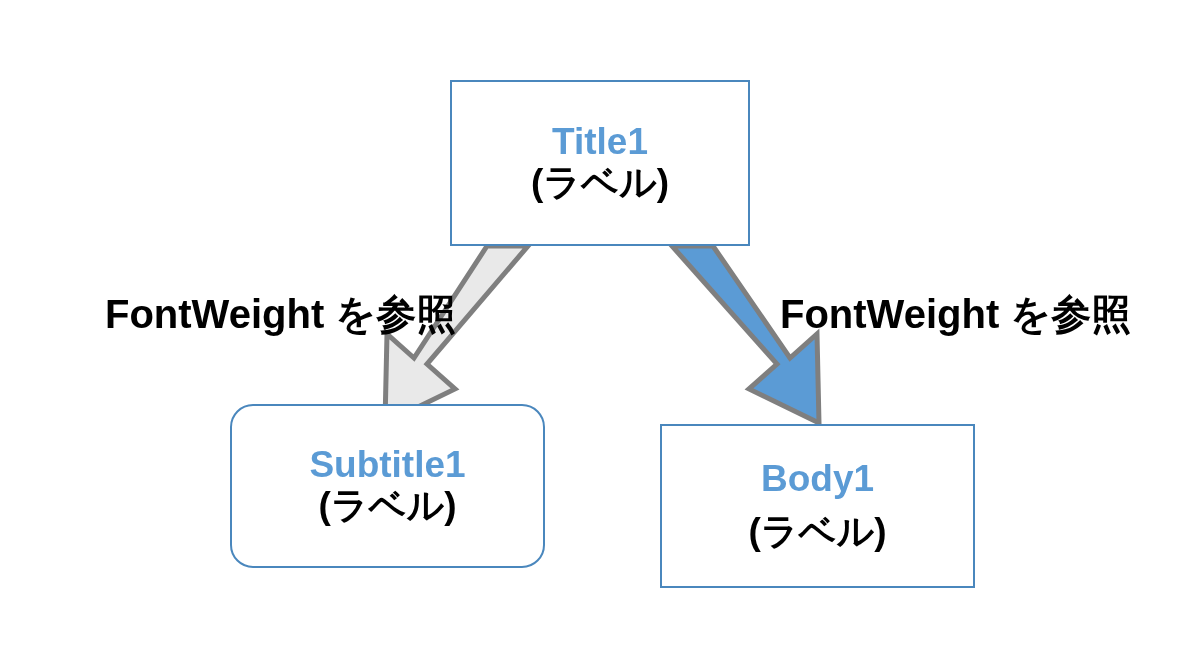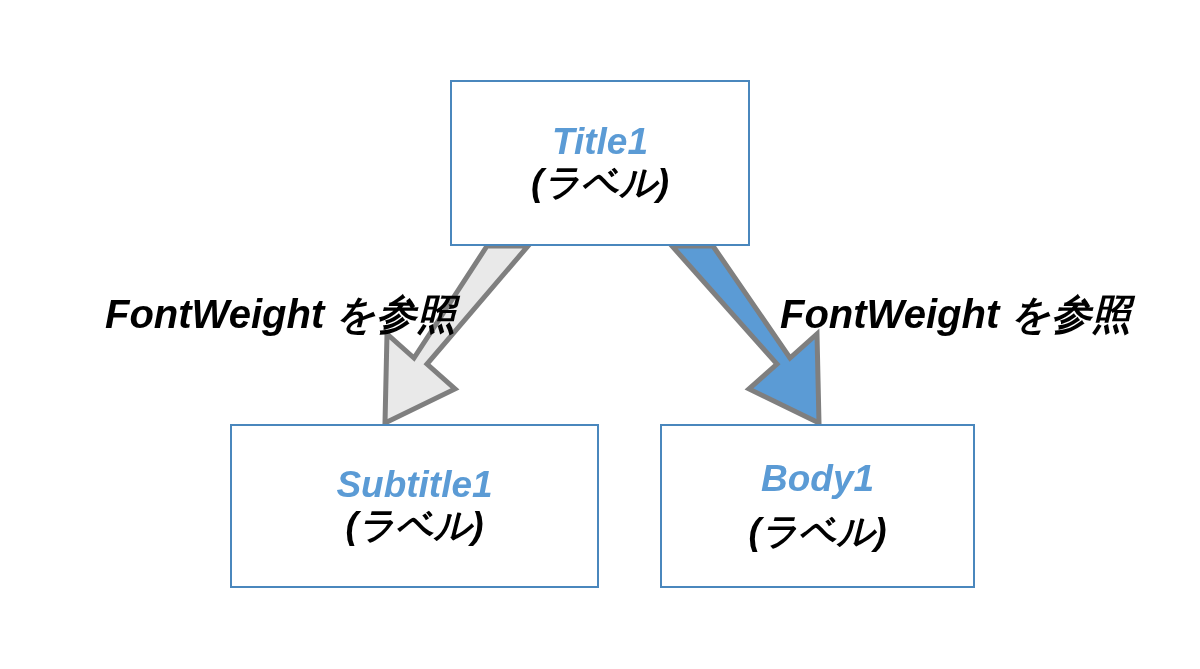--- a/index.html
+++ b/index.html
@@ -10,21 +10,20 @@
   }
   body {
     font-family: "Liberation Sans", "DejaVu Sans", sans-serif;
   }
   #canvas {
     position: relative;
     width: 1200px;
     height: 669px;
     background: #ffffff;
     overflow: hidden;
-    font-style: italic;
   }
   #arrow-layer {
     position: absolute;
     left: 0;
     top: 0;
     width: 1200px;
     height: 669px;
     pointer-events: none;
   }
 
@@ -58,23 +57,24 @@
   }
 
   #box-title1 {
     left: 450px;
     top: 80px;
     width: 300px;
     height: 166px;
   }
   #box-subtitle1 {
     left: 230px;
-    top: 424px;
-    width: 369px;
+    top: 404px;
+    width: 315px;
     height: 164px;
+    border-radius: 23px;
   }
   #box-body1 {
     left: 660px;
     top: 424px;
     width: 315px;
     height: 164px;
     gap: 12px;
   }
 
   

